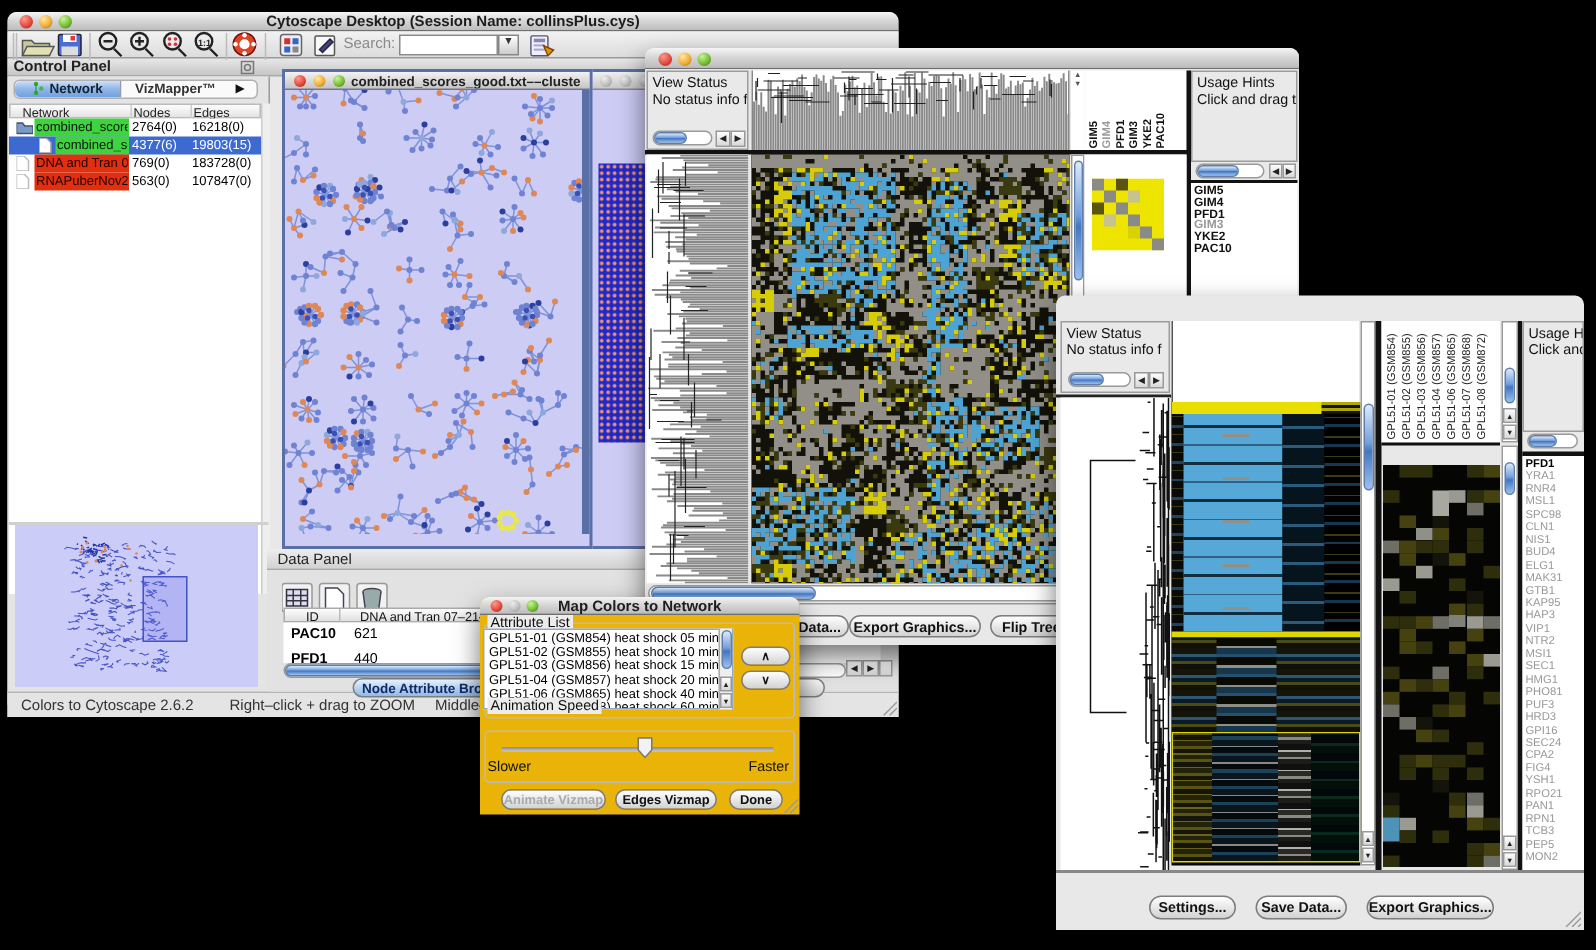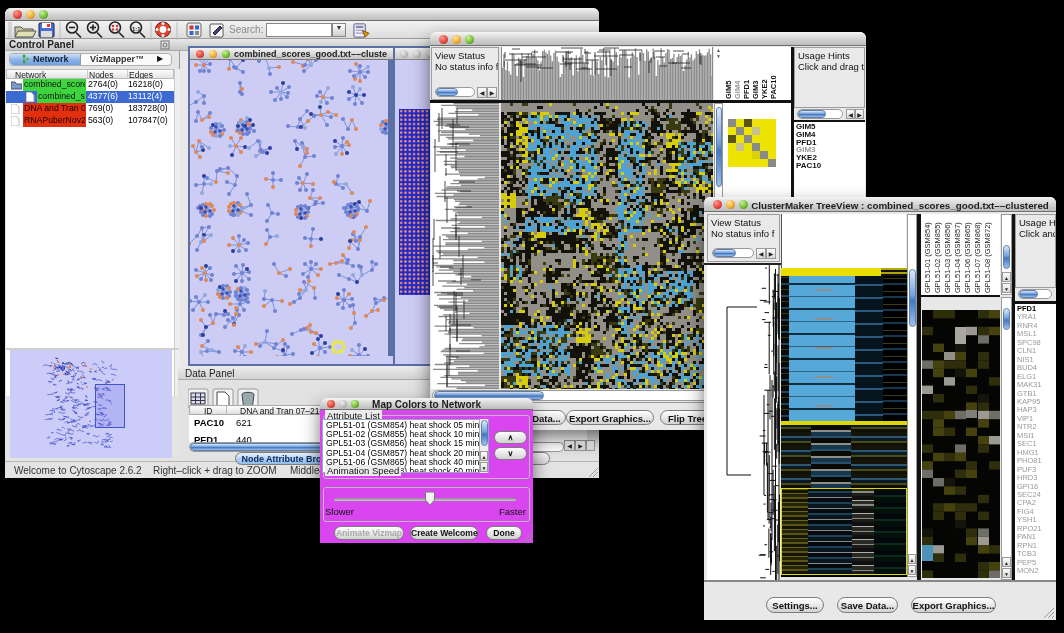--- a/index.html
+++ b/index.html
@@ -16,20 +16,21 @@
 .sbtrack{position:absolute;background:#fff;border:1px solid #9a9a9a;border-radius:6px}
 .panelbox{position:absolute;background:#e9e9e9;border:1px solid #9c9c9c}
 .arrbox{position:absolute;background:linear-gradient(#fdfdfd,#d8d8d8);border:1px solid #9a9a9a;text-align:center;color:#222}
 </style></head><body>
 
 <div class="win" style="left:5px;top:8px;width:594px;height:470px;border-radius:6px 6px 0 0;z-index:1">
   <div class="tbar" style="height:13px">
     <div class="tl tlr" style="left:8px;top:2px"></div>
     <div class="tl tly" style="left:21px;top:2px"></div>
     <div class="tl tlg" style="left:34px;top:2px"></div>
+    <div class="ttext" style="top:1px;font-size:10px">Cytoscape Desktop (Session Name: collinsPlus.cys)</div>
   </div>
 
   <div class="abs" style="left:0;top:31px;width:100%;height:12px;background:linear-gradient(#e8e8e8,#c6c6c6);border-bottom:1px solid #aaa">
     <span class="abs" style="left:4px;top:0px;font-size:10px;font-weight:bold;color:#222">Control Panel</span>
     <svg class="abs" style="left:155px;top:1px" width="10" height="10">
         <rect x="1" y="1" width="8" height="8" fill="none" stroke="#777"></rect>
         <circle cx="5" cy="5" r="2" fill="none" stroke="#777"></circle>
       </svg>
   </div>
 
@@ -141,21 +142,21 @@
         <span class="abs" style="left:82px;top:0px">2764(0)</span>
           <span class="abs" style="left:122px;top:0px">16218(0)</span>
       </div>
       <div class="abs" style="left:0;top:12px;width:100%;height:12px;background:#3c6ad0;color:#fff">
         <svg class="abs" style="left:20px;top:1px" width="9" height="10">
             <path d="M0 0 h5 l3 3 v7 H0 Z" fill="#fff" stroke="#99a"></path>
           </svg>
         <span class="abs" style="left:31px;top:0px;background:#3ed43e;width:49px;height:12px"></span>
         <span class="abs" style="left:32px;top:0px;color:#111;width:47px;overflow:hidden;white-space:nowrap">combined_sco</span>
         <span class="abs" style="left:82px;top:0px">4377(6)</span>
-          <span class="abs" style="left:122px;top:0px">13112(4)</span>
+          <span class="abs" style="left:122px;top:0px">19803(15)</span>
       </div>
       <div class="abs" style="left:0;top:24px;width:100%;height:12px">
         <svg class="abs" style="left:5px;top:1px" width="9" height="10">
             <path d="M0 0 h5 l3 3 v7 H0 Z" fill="#fff" stroke="#bbb"></path>
           </svg>
         <span class="abs" style="left:17px;top:0px;background:#e03010;width:63px;height:12px"></span>
         <span class="abs" style="left:18px;top:0px;color:#200;width:61px;overflow:hidden;white-space:nowrap">DNA and Tran 07</span>
         <span class="abs" style="left:82px;top:0px">769(0)</span>
           <span class="abs" style="left:122px;top:0px">183728(0)</span>
       </div>
@@ -188,21 +189,21 @@
           <circle cx="85" cy="14" r="0.9" fill="#e08756"></circle>
           <circle cx="81" cy="27" r="0.9" fill="#e08756"></circle>
           <circle cx="87" cy="37" r="0.9" fill="#e08756"></circle>
           <circle cx="91" cy="19" r="0.9" fill="#e08756"></circle>
         </svg>
       <div class="abs" style="left:85px;top:34px;width:30px;height:44px;background:rgba(110,120,235,.28);border:1px solid #4353c8"></div>
     </div>
   </div>
 
   <div class="abs" style="left:0;top:453px;width:100%;height:17px;background:#e4e4e4;border-top:1px solid #b5b5b5;font-size:10px;color:#333">
-    <span class="abs" style="left:9px;top:3px">Welcome to Cytoscape 2.6.2</span>
+    <span class="abs" style="left:9px;top:3px">Colors to Cytoscape 2.6.2</span>
     <span class="abs" style="left:148px;top:3px">Right–click + drag  to  ZOOM</span>
     <span class="abs" style="left:285px;top:3px">Middle–click +</span>
   </div>
 
   <div class="abs" style="left:387px;top:38px;width:212px;height:320px;background:#ccccf4;border:2px solid #5a6fa5">
     <div class="abs" style="left:0;top:0;width:100%;height:12px;background:linear-gradient(#f0f0f0,#c8c8c8);border-bottom:1px solid #888">
       <div class="tl tli" style="left:6px;top:1.5px;width:8px;height:8px"></div>
       <div class="tl tli" style="left:19px;top:1.5px;width:8px;height:8px"></div>
       <div class="tl tli" style="left:32px;top:1.5px;width:8px;height:8px"></div>
     </div>
@@ -1395,26 +1396,20 @@
   </div>
   <div class="abs" style="left:0;top:370px;width:436px;height:1px;background:#999"></div>
 
   <div class="btn" style="left:8px;top:378px;width:58px;height:15px;font-size:9.5px;line-height:15px">Settings...</div>
   <div class="btn" style="left:72px;top:378px;width:64px;height:15px;font-size:9.5px;line-height:15px">Save Data...</div>
   <div class="btn" style="left:136px;top:378px;width:88px;height:15px;font-size:9.5px;line-height:15px">Export Graphics...</div>
   <div class="btn" style="left:230px;top:378px;width:90px;height:15px;font-size:9.5px;line-height:15px;text-align:left;padding-left:7px">Flip Tree Nodes</div>
 </div>
 
 <div class="win" style="left:704px;top:197px;width:352px;height:423px;border-radius:6px 6px 0 0;z-index:3">
-  <div class="tbar" style="height:15px">
-    <div class="tl tlr" style="left:9px;top:3px"></div>
-    <div class="tl tly" style="left:22px;top:3px"></div>
-    <div class="tl tlg" style="left:35px;top:3px"></div>
-    <div class="ttext" style="top:2.5px;font-size:9.8px;left:46px;width:calc(100% - 52px)">ClusterMaker TreeView : combined_scores_good.txt––clustered</div>
-  </div>
 
   <div class="panelbox" style="left:3px;top:17px;width:73px;height:48px">
     <div style="font-size:9.5px;color:#111;padding:2px 0 0 3px;white-space:nowrap;overflow:hidden">View Status<br>No status info f</div>
     <div class="sbtrack" style="left:4px;top:33px;width:42px;height:10px"></div>
     <div class="cap" style="left:5px;top:34px;width:23px;height:8px"></div>
     <div class="arrbox" style="left:48px;top:33px;width:10px;height:11px;font-size:6px;line-height:11px">◀</div>
     <div class="arrbox" style="left:58px;top:33px;width:10px;height:11px;font-size:6px;line-height:11px">▶</div>
   </div>
   <div class="abs" style="left:0px;top:66px;width:77px;height:2px;background:#222"></div>
 
@@ -1590,21 +1585,21 @@
   <div class="btn" style="left:207px;top:400px;width:85px;height:16px;font-size:9.5px;line-height:16px">Export Graphics...</div>
   <svg class="abs" style="right:2px;bottom:2px" width="12" height="12">
       <g stroke="#999">
         <line x1="2" y1="12" x2="12" y2="2"></line>
         <line x1="6" y1="12" x2="12" y2="6"></line>
         <line x1="10" y1="12" x2="12" y2="10"></line>
       </g>
     </svg>
 </div>
 
-<div class="win" style="left:320px;top:398px;width:213px;height:145px;border-radius:6px 6px 0 0;z-index:4;background:#d946ef">
+<div class="win" style="left:320px;top:398px;width:213px;height:145px;border-radius:6px 6px 0 0;z-index:4;background:#eab308">
   <div class="tbar" style="height:12px">
     <div class="tl tlr" style="left:7px;top:1.5px;width:8px;height:8px"></div>
     <div class="tl tli" style="left:19px;top:1.5px;width:8px;height:8px"></div>
     <div class="tl tlg" style="left:31px;top:1.5px;width:8px;height:8px"></div>
     <div class="ttext" style="top:1px;font-size:10px">Map Colors to Network</div>
   </div>
   <div class="abs" style="left:3px;top:17px;width:207px;height:64px;border:1px solid #bbb;border-radius:3px"></div>
   <span class="abs" style="left:5px;top:12px;font-size:9.5px;color:#111;background:#ececec;padding:0 2px">Attribute List</span>
   <div class="abs" style="left:2px;top:21px;width:167px;height:54px;background:#fff;border:1px solid #8fa8c8;font-size:8.6px;color:#000;line-height:9.2px;padding:1px 0 0 3px;overflow:hidden;white-space:nowrap">GPL51-01 (GSM854) heat shock 05 min<br>GPL51-02 (GSM855) heat shock 10 min<br>GPL51-03 (GSM856) heat shock 15 min<br>GPL51-04 (GSM857) heat shock 20 min<br>GPL51-06 (GSM865) heat shock 40 min<br>GPL51-07 (GSM868) heat shock 60 min</div>
   <div class="abs" style="left:159px;top:21px;width:9px;height:54px;background:#eee;border-left:1px solid #aaa">
@@ -1616,21 +1611,21 @@
   <div class="btn" style="left:174px;top:49px;width:33px;height:13px;font-size:8px;line-height:12px">∨</div>
   <div class="abs" style="left:3px;top:89px;width:207px;height:35px;border:1px solid #bbb;border-radius:3px"></div>
   <span class="abs" style="left:5px;top:67px;font-size:9.5px;color:#111;background:#ececec;padding:0 2px">Animation Speed</span>
   <div class="abs" style="left:14px;top:100px;width:182px;height:3px;background:linear-gradient(#888,#ccc);border-radius:2px"></div>
   <svg class="abs" style="left:103px;top:92px" width="14" height="16">
       <path d="M2.5 2 h9 v8 l-4.5 5 l-4.5 -5 Z" fill="#f2f2f2" stroke="#777"></path>
     </svg>
   <span class="abs" style="left:5px;top:108px;font-size:9.5px;color:#111">Slower</span>
   <span class="abs" style="left:179px;top:108px;font-size:9.5px;color:#111">Faster</span>
   <div class="btn" style="left:14px;top:128px;width:70px;height:14px;font-size:8.6px;line-height:13px;color:#aaa;white-space:nowrap">Animate Vizmap</div>
-  <div class="btn" style="left:90px;top:128px;width:68px;height:14px;font-size:8.6px;line-height:13px;white-space:nowrap">Create Welcome</div>
+  <div class="btn" style="left:90px;top:128px;width:68px;height:14px;font-size:8.6px;line-height:13px;white-space:nowrap">Edges Vizmap</div>
   <div class="btn" style="left:166px;top:128px;width:36px;height:14px;font-size:8.6px;line-height:13px">Done</div>
   <svg class="abs" style="right:1px;bottom:1px" width="10" height="10">
       <g stroke="#999">
         <line x1="1" y1="10" x2="10" y2="1"></line>
         <line x1="5" y1="10" x2="10" y2="5"></line>
       </g>
     </svg>
 </div>
 
 </body></html>

